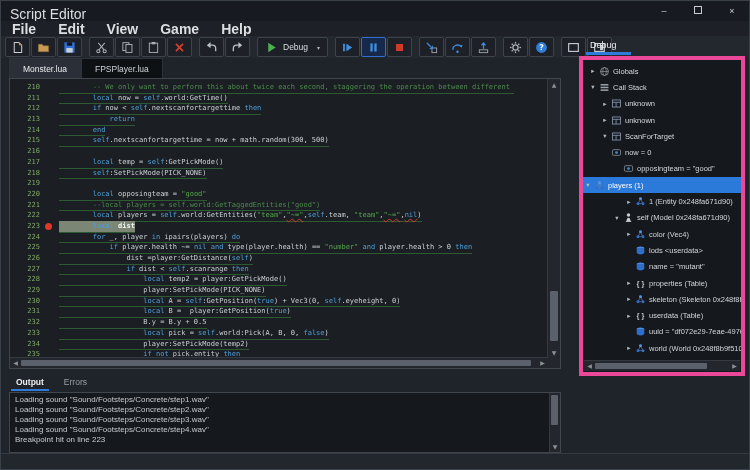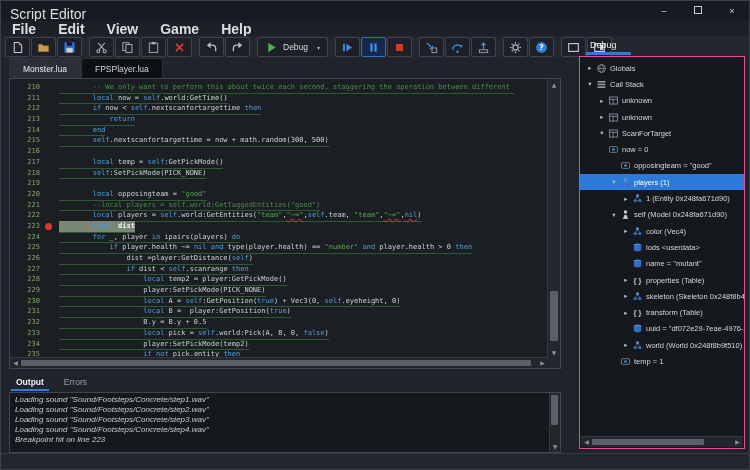--- a/index.html
+++ b/index.html
@@ -54,30 +54,30 @@
   .hscroll .right{right:1px;top:0;width:9px;height:9px;line-height:9px;}
   .thumb-h{position:absolute;top:1.5px;height:6.5px;background:#5a616a;border-radius:1px;}
   .sb-corner{position:absolute;right:0;bottom:0;width:12px;height:10px;background:#23272d;}
   
   .output-tabs{position:absolute;left:10px;top:374px;height:16px;display:flex;gap:10px;}
   .otab{font-size:8.5px;color:#9aa0a6;padding:2px 5px 3px 5px;}
   .otab.active{color:#eef0f2;font-weight:bold;border-bottom:2px solid #2e7bd9;}
   .output-box{position:absolute;left:8px;top:391px;width:552px;height:61px;background:#15181d;
     border:1px solid #40464e;box-sizing:border-box;overflow:hidden;}
   .log-line{font-size:8px;line-height:10px;color:#c6cacd;padding-left:5px;white-space:nowrap;}
-  .olog{position:absolute;left:0;top:2px;right:10px;font-style:italic;}
+  .olog{position:absolute;left:0;top:2px;right:10px;}
   .oscroll{position:absolute;right:0;top:0;bottom:0;width:10px;background:#23272d;border-left:1px solid #343a41;}
   .oscroll .down{left:0;bottom:1px;width:10px;height:9px;line-height:9px;}
   
   .bottom-strip{position:absolute;left:0;right:0;top:452px;bottom:0;background:#22262d;border-top:1px solid #343a41;}
   
   .debug-title{position:absolute;left:589px;top:39px;font-size:9px;color:#e9ebee;}
   .debug-underline{position:absolute;left:585px;top:51px;width:45px;height:3px;background:#2e7bd9;}
-  .tree{position:absolute;left:578px;top:55px;width:166px;height:393px;background:#15181d;
-    border:1px solid #ec4899;box-sizing:border-box;overflow:hidden;}
+  .tree{position:absolute;left:578px;top:55px;width:166px;height:320px;background:#15181d;
+    border:4px solid #ec4899;box-sizing:border-box;overflow:hidden;}
   .tree-rows{position:absolute;left:0;top:3px;right:0;}
   .tree-row{height:16.3px;display:flex;align-items:center;font-size:7.5px;color:#d3d6da;
     white-space:nowrap;overflow:hidden;}
   .tree-row.selected{background:#2b79d8;color:#fff;}
   .expander{width:10px;font-size:6.5px;color:#b6bcc2;text-align:center;flex:none;}
   .ticon{width:13px;height:12px;flex:none;display:flex;align-items:center;justify-content:center;}
   .ticon-text{font-size:7.5px;color:#c0c6cc;font-weight:bold;}
   .tree-label{margin-left:2px;}
   .tree-hscroll{position:absolute;left:1px;right:1px;bottom:1px;height:10px;background:#23272d;border-top:1px solid #343a41;}
   .tree-hscroll .left{left:1px;top:0;width:9px;height:9px;line-height:9px;}
@@ -394,21 +394,21 @@
         <div class="tree-row" style="padding-left: 29px;">
           <span class="expander"></span>
           <span class="ticon">
             <svg width="11" height="11" viewBox="0 0 14 14">
               <rect x="1.8" y="3.4" width="10.4" height="7.2" rx="1.5" fill="none" stroke="#8a929a" stroke-width="1"></rect>
               <circle cx="7" cy="7" r="1.7" fill="#3f8fe0"></circle>
             </svg>
           </span>
           <span class="tree-label">opposingteam =  "good"</span>
         </div>
-        <div class="tree-row selected" style="padding-left: 29px;">
+        <div class="tree-row selected" style="">
           <span class="expander">▾</span>
           <span class="ticon">
             <svg width="11" height="11" viewBox="0 0 14 14">
               <path d="M7 3.6L3.8 9.8M7 3.6l3.2 6.2M3.8 9.8h6.4" stroke="#6f87a8" stroke-width=".8" fill="none"></path>
               <circle cx="7" cy="3.6" r="1.9" fill="#5a95e0"></circle>
               <circle cx="3.8" cy="9.8" r="1.9" fill="#2f6fc8"></circle>
               <circle cx="10.2" cy="9.8" r="1.9" fill="#2f6fc8"></circle>
             </svg>
           </span>
           <span class="tree-label">players (1)</span>
@@ -485,21 +485,21 @@
               <circle cx="10.2" cy="9.8" r="1.9" fill="#2f6fc8"></circle>
             </svg>
           </span>
           <span class="tree-label">skeleton (Skeleton 0x248f8b4f630)</span>
         </div>
         <div class="tree-row" style="padding-left: 41px;">
           <span class="expander">▸</span>
           <span class="ticon">
             <span class="ticon-text">{ }</span>
           </span>
-          <span class="tree-label">transform (Table)</span>
+          <span class="tree-label">userdata (Table)</span>
         </div>
         <div class="tree-row" style="padding-left: 41px;">
           <span class="expander"></span>
           <span class="ticon">
             <svg width="11" height="11" viewBox="0 0 14 14">
               <ellipse cx="7" cy="3.8" rx="4.8" ry="2" fill="#4a8de0"></ellipse>
               <path d="M2.2 3.8v6.2c0 1.1 2.1 2 4.8 2s4.8-.9 4.8-2V3.8" fill="#2f6fc8"></path>
             </svg>
           </span>
           <span class="tree-label">uuid =  "df072e29-7eae-4976-bc2a-7e</span>

